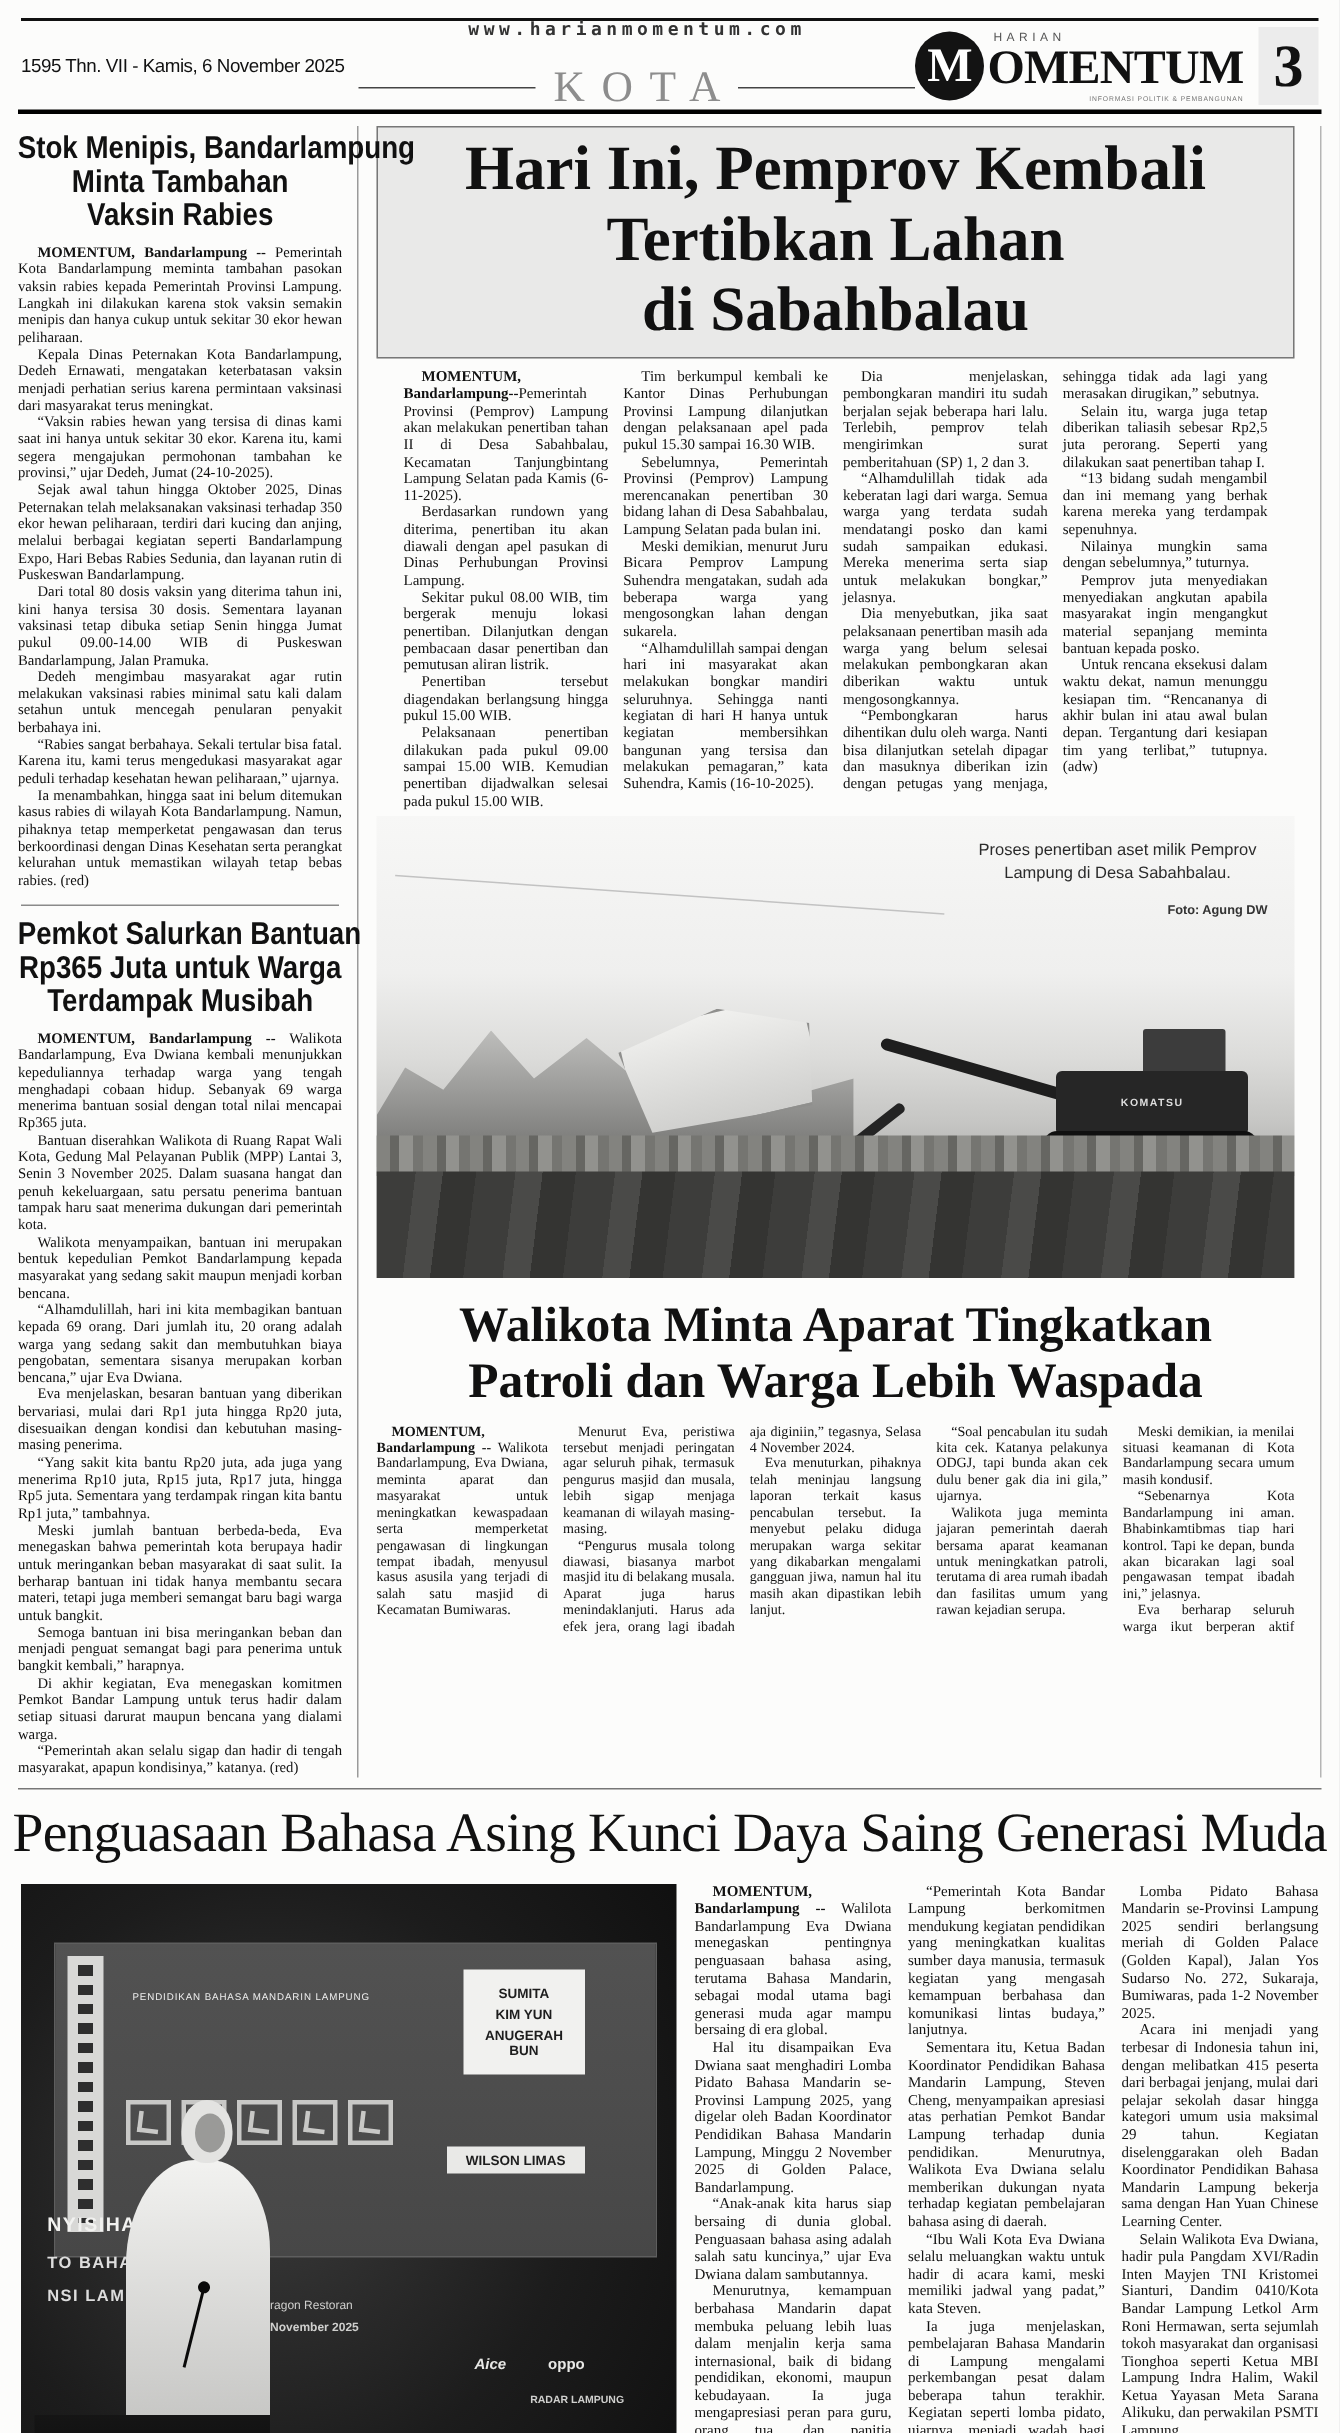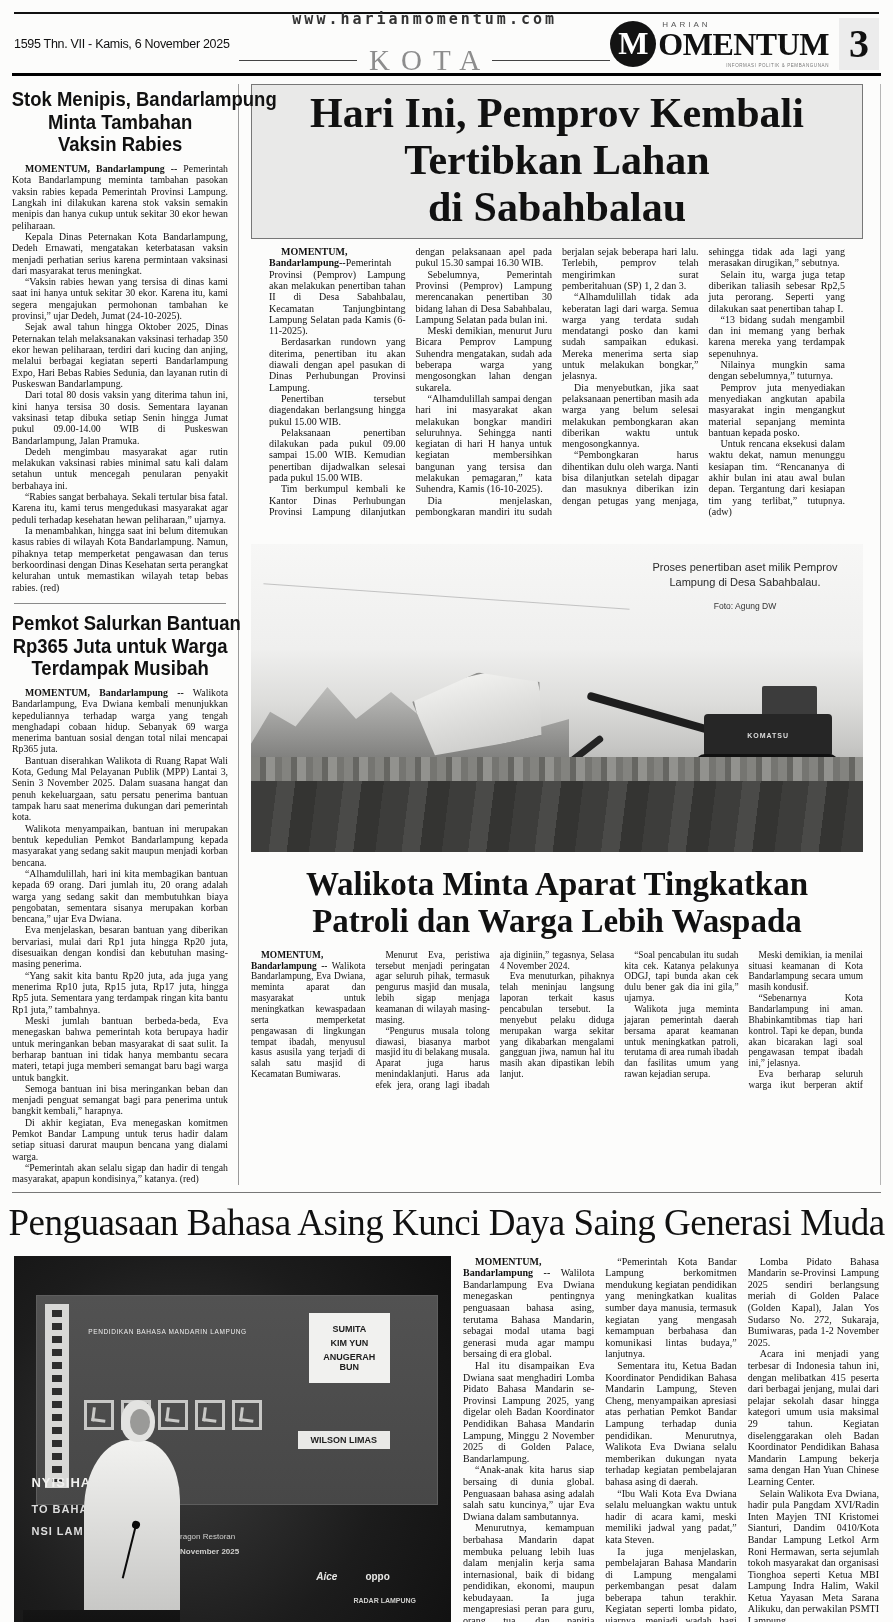--- a/index.html
+++ b/index.html
@@ -7,21 +7,21 @@
   .page {
     position:relative; width:893px; height:1622px; margin:0 auto;
     background:#fcfcfb; color:#111; overflow:hidden;
     font-family:"Liberation Serif", serif;
   }
   
   .top-rule { margin:12px 14px 0; border-top:2px solid #111; }
   .masthead { display:flex; align-items:center; padding:1px 14px 0; height:58px; }
   .edition { width:232px; font-family:"Liberation Sans",sans-serif; font-size:12.5px; letter-spacing:-.3px; white-space:nowrap; }
   .section-block { flex:1; text-align:center; }
-  .site-url { font-family:"DejaVu Sans Mono",monospace; font-size:15px; font-weight:bold; letter-spacing:3px; color:#333; }
+  .site-url { font-family:"DejaVu Sans Mono",monospace; font-size:12px; font-weight:bold; letter-spacing:3px; color:#333; }
   .section-row { display:flex; align-items:center; justify-content:center; gap:12px; margin-top:16px; }
   .rule-line { width:118px; border-top:1.3px solid #444; }
   .section-name { font-family:"Liberation Serif",serif; font-size:29px; letter-spacing:11px; color:#8d8d8d; margin-right:-11px; }
   .brand { display:flex; align-items:center; }
   .m-circle { width:46px; height:46px; border-radius:50%; background:#131313; color:#fff;
     font-family:"Liberation Serif",serif; font-weight:bold; font-size:32px;
     display:flex; align-items:center; justify-content:center; z-index:2; }
   .brand-text { margin-left:-8px; display:flex; flex-direction:column; align-items:flex-start; }
   .brand-top { font-family:"Liberation Sans",sans-serif; font-size:8px; letter-spacing:3px; color:#555; margin-left:14px; }
   .brand-rest { font-family:"Liberation Serif",serif; font-weight:bold; font-size:32px; letter-spacing:-.5px; margin-top:-3px; margin-left:10px; }
@@ -50,21 +50,21 @@
   .main-body { margin-top:7px; padding:0 18px; height:294px; overflow:hidden;
     column-count:4; column-gap:10px; font-size:10px; line-height:1.13; text-align:justify; }
   .main-body p { text-indent:12px; }
 
   
   .photo1 { position:relative; height:308px; margin-top:4px; overflow:hidden;
     background:linear-gradient(180deg,#f7f7f6 0%,#efefee 34%,#dcdcda 52%,#c6c6c4 66%,#b5b5b3 74%); }
   .p1-cable { position:absolute; top:17%; left:2%; width:60%; border-top:1px solid #c2c2c2; transform:rotate(4deg); }
   .p1-caption { position:absolute; top:16px; right:18px; width:200px; text-align:center;
     font-family:"Liberation Sans",sans-serif; font-size:11px; line-height:1.35; color:#2b2b2b; }
-  .p1-credit { margin-top:11px; font-size:8.5px; font-weight:normal; color:#333; }
+  .p1-credit { margin-top:11px; font-size:8.5px; font-weight:bold; color:#333;text-align:right; }
   .p1-debris { position:absolute; left:0; bottom:24%; width:52%; height:40%;
     background:linear-gradient(180deg,#d9d9d7,#8f8f8d 70%,#6f6f6d);
     clip-path:polygon(0 72%,6% 46%,14% 58%,24% 26%,33% 52%,44% 30%,57% 58%,72% 40%,86% 62%,100% 52%,100% 100%,0 100%); }
   .p1-wall { position:absolute; left:27%; bottom:33%; width:21%; height:25%;
     background:linear-gradient(180deg,#f0f0ee,#cfcfcd); border:2px solid #8f8f8d; transform:rotate(-13deg);
     clip-path:polygon(0 18%,55% 0,100% 30%,92% 100%,8% 92%); }
   .p1-boom { position:absolute; right:23%; bottom:37%; width:23%; height:8px; background:#1e1e1e;
     border-radius:4px; transform:rotate(16deg); transform-origin:right center; }
   .p1-stick { position:absolute; right:41%; bottom:27%; width:15%; height:7px; background:#242424;
     border-radius:3px; transform:rotate(-38deg); }
@@ -204,20 +204,21 @@
 
     <div class="main-col">
       <div class="head-box">
           <div>Hari Ini, Pemprov Kembali</div>
           <div>Tertibkan Lahan</div>
           <div>di Sabahbalau</div>
         </div>
       <div class="main-body">
           <p><b>MOMENTUM, Bandarlampung--</b>Pemerintah Provinsi (Pemprov) Lampung akan melakukan penertiban tahan II di Desa Sabahbalau, Kecamatan Tanjungbintang Lampung Selatan pada Kamis (6-11-2025).</p>
           <p>Berdasarkan rundown yang diterima, penertiban itu akan diawali dengan apel pasukan di Dinas Perhubungan Provinsi Lampung.</p>
+          <p>Sekitar pukul 08.00 WIB, tim bergerak menuju lokasi penertiban. Dilanjutkan dengan pembacaan dasar penertiban dan pemutusan aliran listrik.</p>
           <p>Penertiban tersebut diagendakan berlangsung hingga pukul 15.00 WIB.</p>
           <p>Pelaksanaan penertiban dilakukan pada pukul 09.00 sampai 15.00 WIB. Kemudian penertiban dijadwalkan selesai pada pukul 15.00 WIB.</p>
           <p>Tim berkumpul kembali ke Kantor Dinas Perhubungan Provinsi Lampung dilanjutkan dengan pelaksanaan apel pada pukul 15.30 sampai 16.30 WIB.</p>
           <p>Sebelumnya, Pemerintah Provinsi (Pemprov) Lampung merencanakan penertiban 30 bidang lahan di Desa Sabahbalau, Lampung Selatan pada bulan ini.</p>
           <p>Meski demikian, menurut Juru Bicara Pemprov Lampung Suhendra mengatakan, sudah ada beberapa warga yang mengosongkan lahan dengan sukarela.</p>
           <p>“Alhamdulillah sampai dengan hari ini masyarakat akan melakukan bongkar mandiri seluruhnya. Sehingga nanti kegiatan di hari H hanya untuk kegiatan membersihkan bangunan yang tersisa dan melakukan pemagaran,” kata Suhendra, Kamis (16-10-2025).</p>
           <p>Dia menjelaskan, pembongkaran mandiri itu sudah berjalan sejak beberapa hari lalu. Terlebih, pemprov telah mengirimkan surat pemberitahuan (SP) 1, 2 dan 3.</p>
           <p>“Alhamdulillah tidak ada keberatan lagi dari warga. Semua warga yang terdata sudah mendatangi posko dan kami sudah sampaikan edukasi. Mereka menerima serta siap untuk melakukan bongkar,” jelasnya.</p>
           <p>Dia menyebutkan, jika saat pelaksanaan penertiban masih ada warga yang belum selesai melakukan pembongkaran akan diberikan waktu untuk mengosongkannya.</p>
           <p>“Pembongkaran harus dihentikan dulu oleh warga. Nanti bisa dilanjutkan setelah dipagar dan masuknya diberikan izin dengan petugas yang menjaga, sehingga tidak ada lagi yang merasakan dirugikan,” sebutnya.</p>

